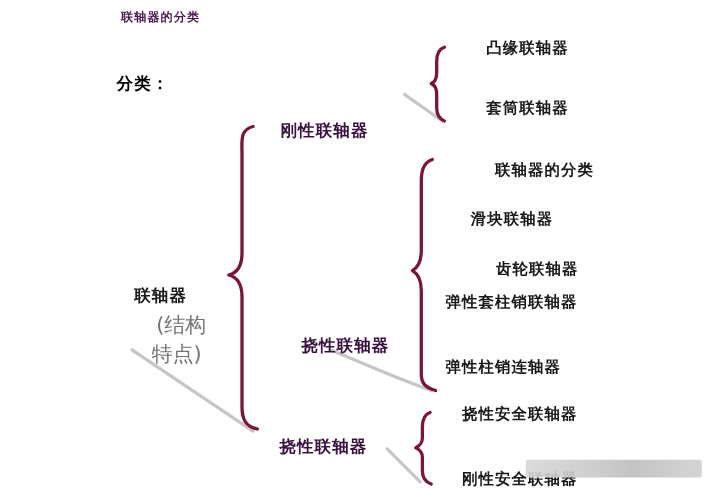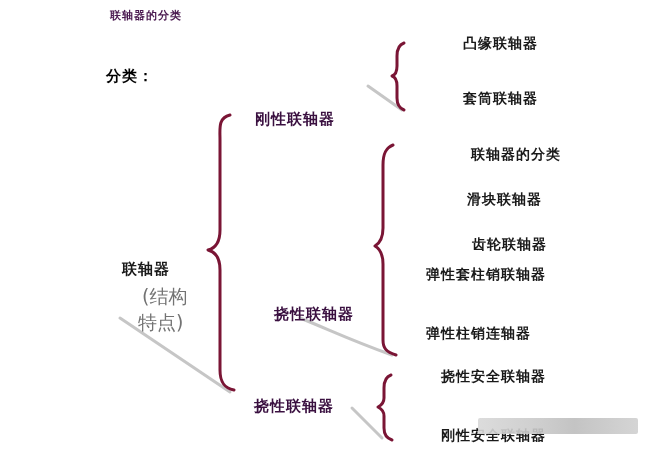--- a/index.html
+++ b/index.html
@@ -39,21 +39,20 @@
       line-height: 26px;
       letter-spacing: 0;
     }
     .cat {
       font-size: 15px;
       color: #3a1040;
     }
     .leaf {
       font-size: 14px;
       color: #1a1a1a;
-      margin-left: 21px;
     }
     svg.overlay {
       position: absolute;
       left: 0;
       top: 0;
       width: 647px;
       height: 452px;
       pointer-events: none;
     }
     .brace {
@@ -108,21 +107,21 @@
 <div class="txt root-note" style="left:138px; top:309px;">特点)</div>
 
 <div class="txt cat" style="left:255px; top:110px;">刚性联轴器</div>
 <div class="txt cat" style="left:238px; top:305px;margin-left:36px;">挠性联轴器</div>
 <div class="txt cat" style="left:254px; top:397px;">挠性联轴器</div>
 
 <div class="txt leaf" style="left:442px; top:35px;">凸缘联轴器</div>
 <div class="txt leaf" style="left:442px; top:90px;">套筒联轴器</div>
 
 <div class="txt leaf" style="left:450px; top:146px;">联轴器的分类</div>
-<div class="txt leaf" style="left:446px; top:191px;">滑块联轴器</div>
+<div class="txt leaf" style="left:428px; top:191px;">滑块联轴器</div>
 <div class="txt leaf" style="left:451px; top:236px;">齿轮联轴器</div>
 <div class="txt leaf" style="left:405px; top:266px;">弹性套柱销联轴器</div>
 <div class="txt leaf" style="left:405px; top:325px;">弹性柱销连轴器</div>
 
 <div class="txt leaf" style="left:420px; top:368px;">挠性安全联轴器</div>
 <div class="txt leaf" style="left:420px; top:427px;">刚性安全联轴器</div>
 
 <div class="watermark"></div>
 
 </body></html>

